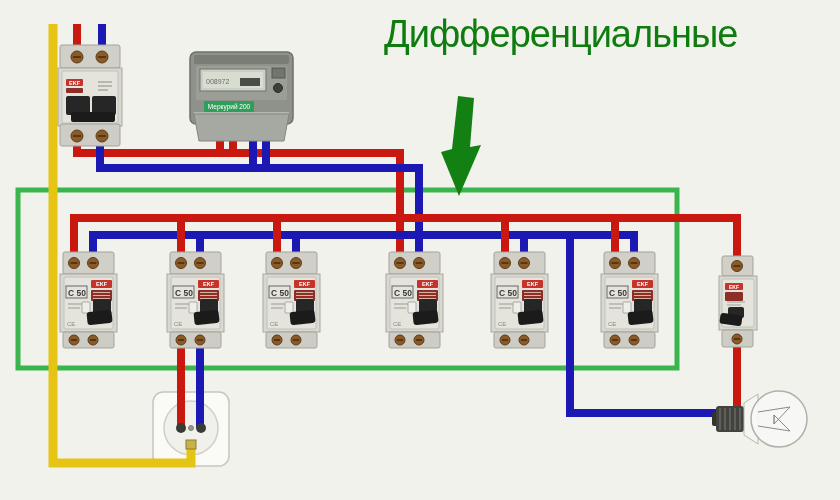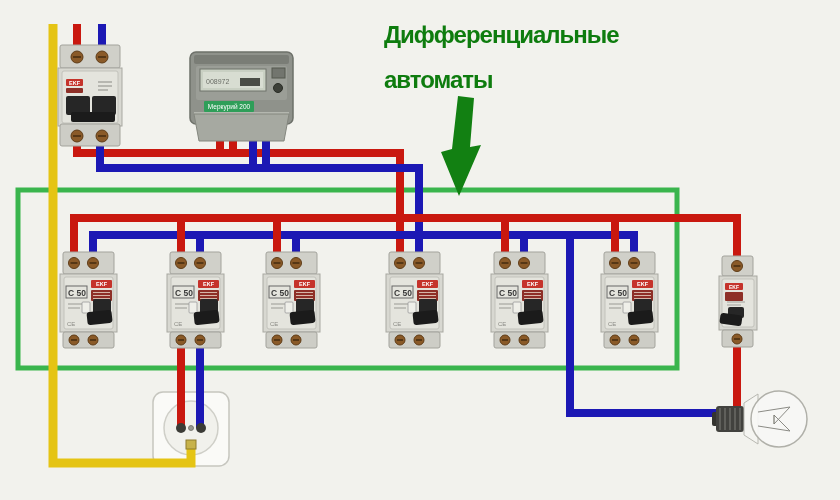--- a/index.html
+++ b/index.html
@@ -1,19 +1,19 @@
 <!DOCTYPE html>
 <html><head>
 <meta charset="utf-8">
 <style>
   html,body{margin:0;padding:0;}
   body{font-family:"Liberation Sans",sans-serif;}
   .stage{position:relative;width:840px;height:500px;overflow:hidden;background:#f2f2ed;}
   .stage svg{position:absolute;left:0;top:0;}
-  .title{position:absolute;left:384px;top:12px;font-weight:bold;font-size:24px;line-height:45px;letter-spacing:-1px;}
+  .title{position:absolute;left:384px;top:12px;font-weight:normal;font-size:38px;line-height:45px;letter-spacing:-1px;}
   svg text{font-family:"Liberation Sans",sans-serif;}
 </style>
 </head>
 <body>
 
 <div class="stage">
   <svg id="diagram" width="840" height="500" viewBox="0 0 840 500">
       <rect x="0" y="0" width="840" height="500" fill="#f2f2ed"></rect>
       <rect x="18" y="190" width="659" height="178" fill="none" stroke="#3ab54d" stroke-width="5"></rect>
       <g>
@@ -284,15 +284,14 @@
         <line x1="758" y1="412" x2="790" y2="407" stroke="#8b8b85" stroke-width="1"></line>
         <line x1="758" y1="426" x2="790" y2="431" stroke="#8b8b85" stroke-width="1"></line>
         <line x1="790" y1="407" x2="774" y2="424" stroke="#8b8b85" stroke-width="1"></line>
         <line x1="790" y1="431" x2="774" y2="415" stroke="#8b8b85" stroke-width="1"></line>
         <line x1="774" y1="415" x2="774" y2="424" stroke="#77776f" stroke-width="1.2"></line>
       </g>
       <polygon points="458,96 474,98 470,147 481,145 459,196 441,152 452,149" fill="#128012"></polygon>
     </svg>
   <div class="title" id="title" style="color: rgb(14, 124, 14);">
     <div>Дифференциальные</div>
-    <div>автоматы</div>
   </div>
 </div>
 
 </body></html>

